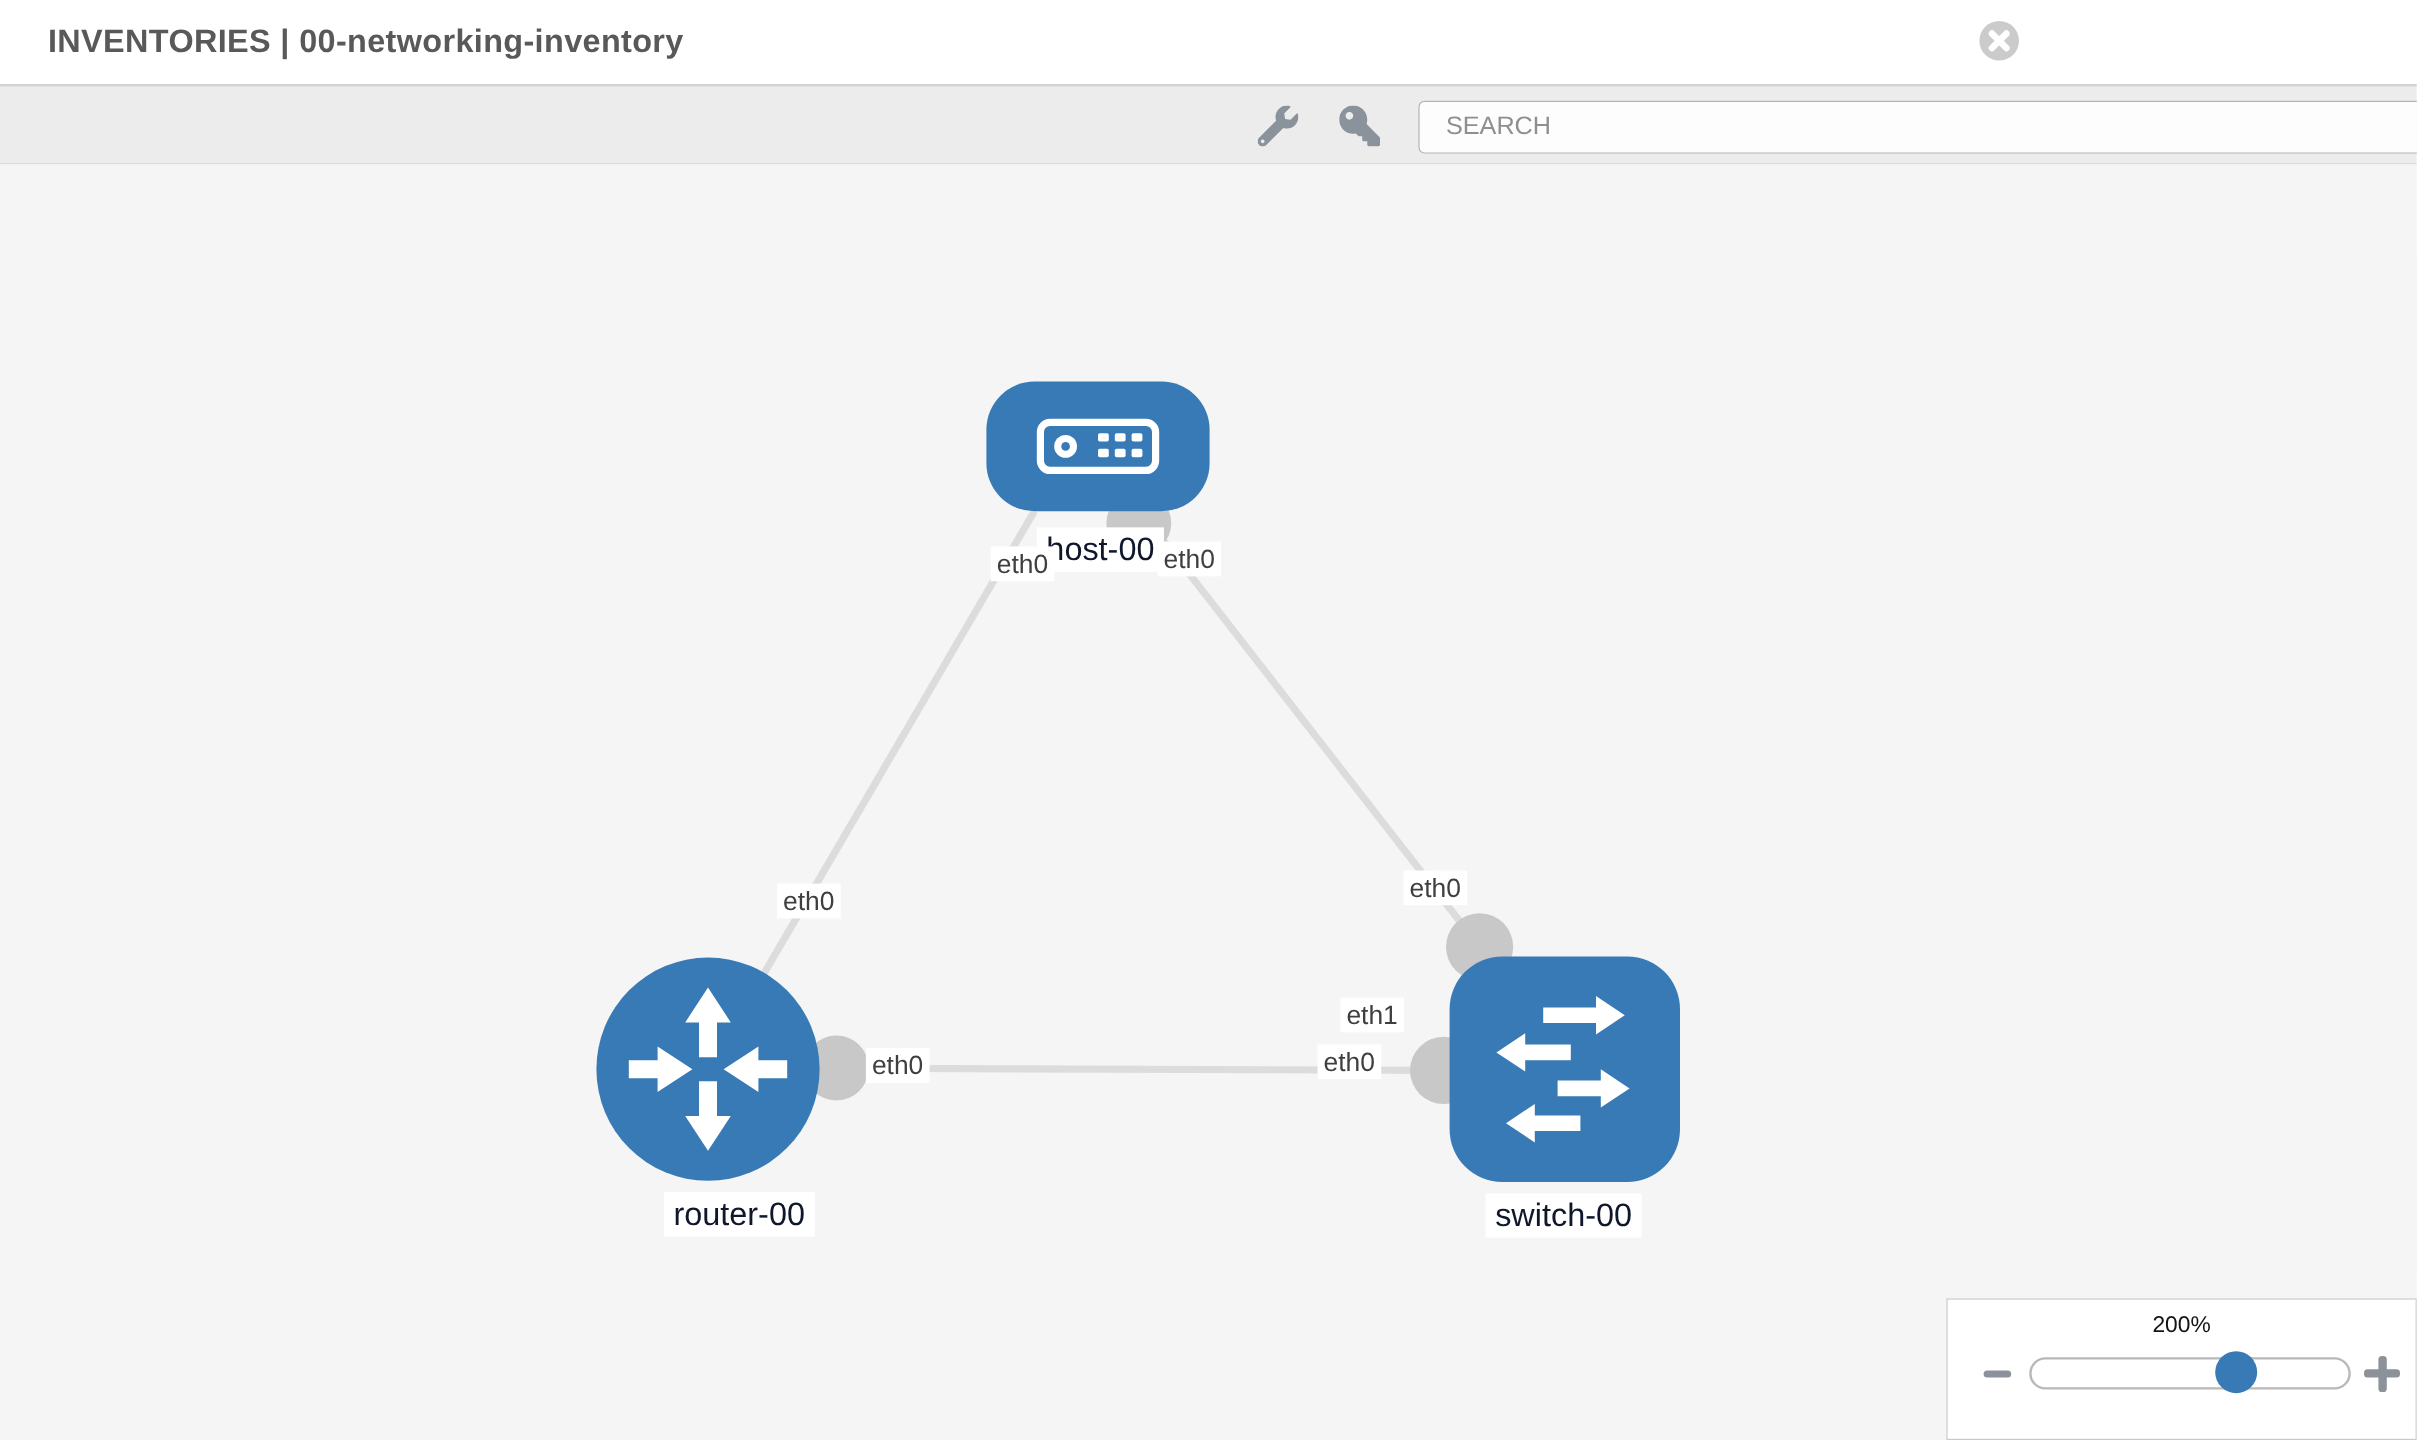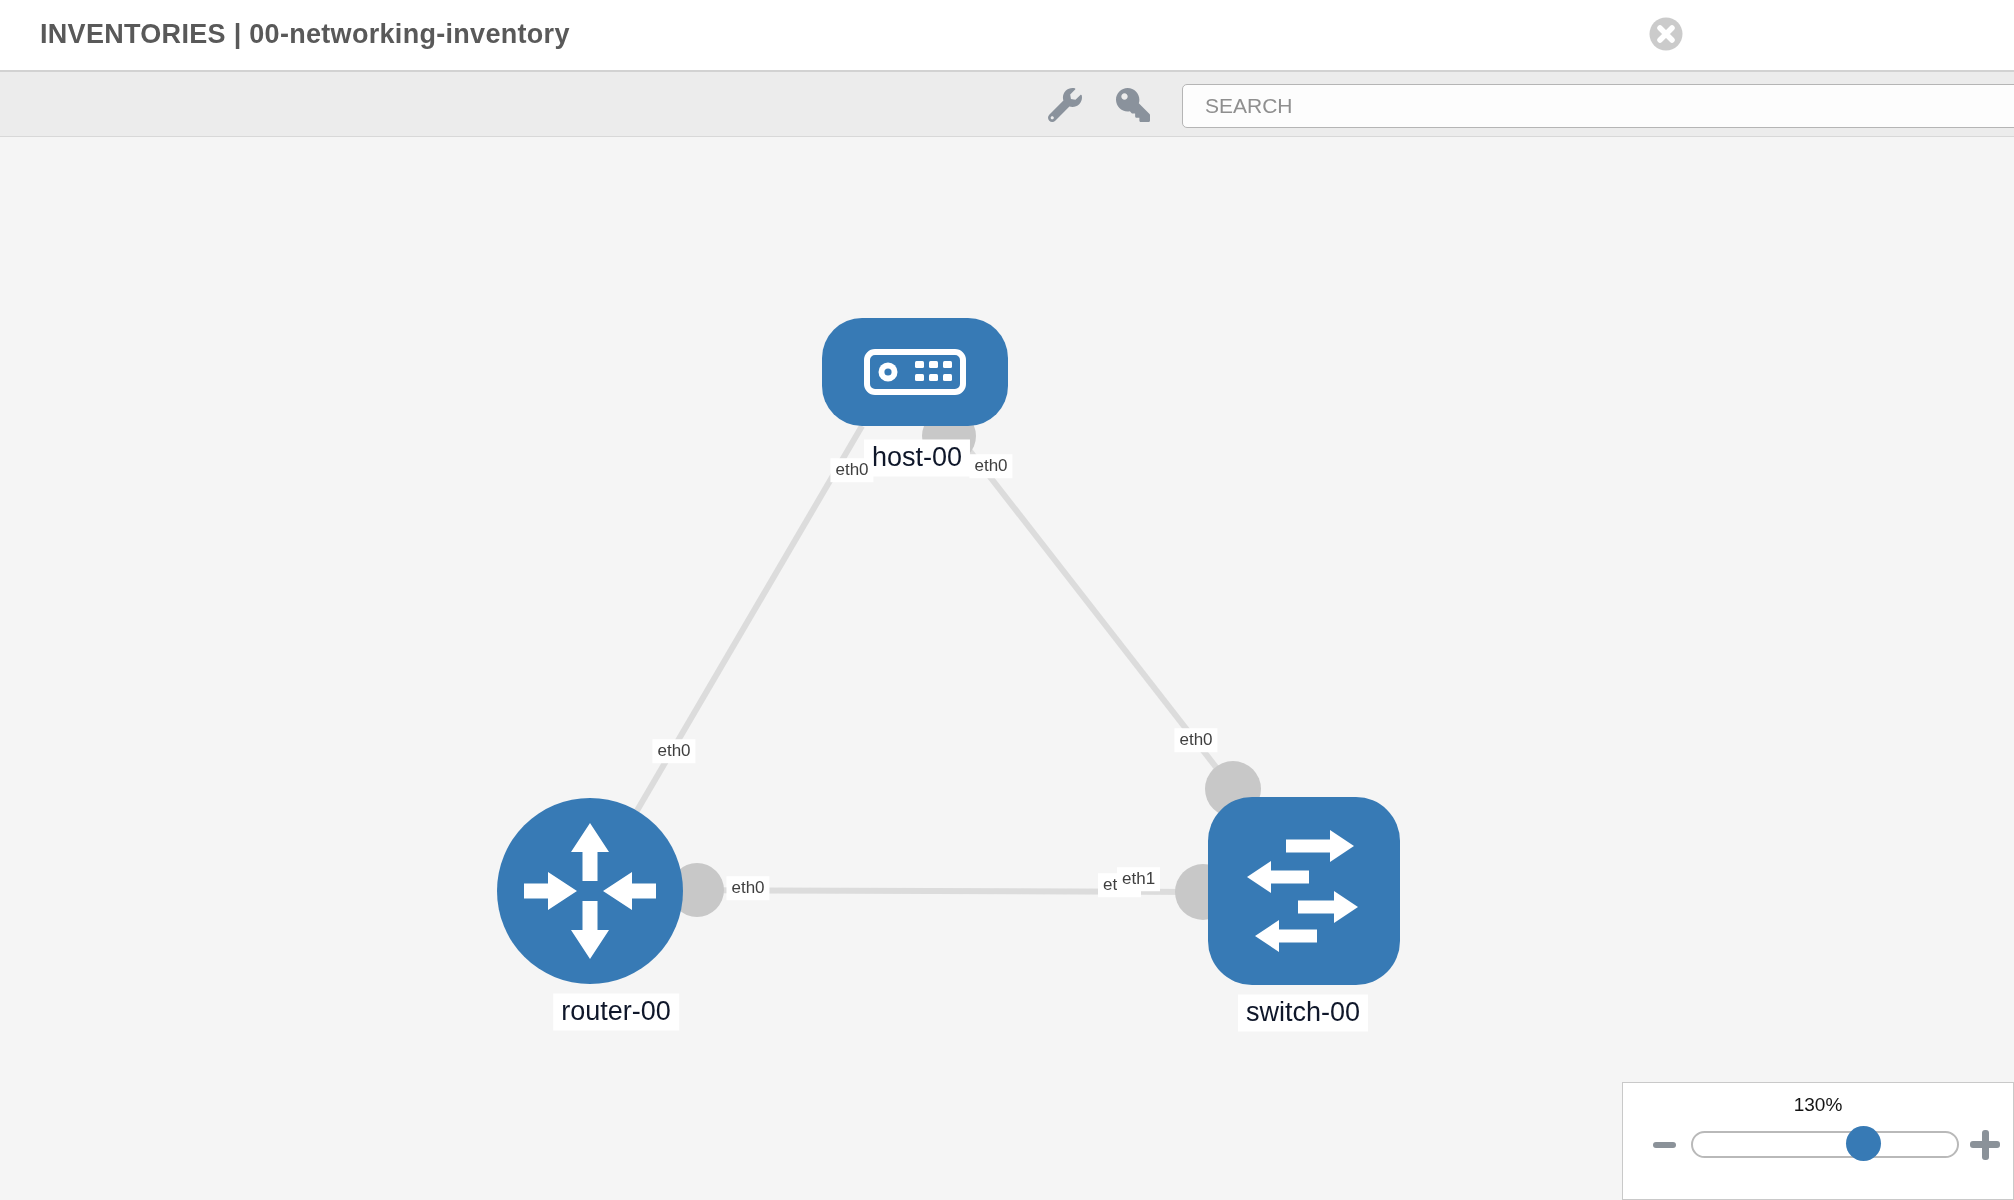--- a/index.html
+++ b/index.html
@@ -34,21 +34,21 @@
   
   .canvas { position:absolute; top:137px; left:0; width:2014px; height:1063px; background:#f5f5f5; }
   .topo-svg { position:absolute; top:0; left:0; }
   .link-line { stroke:#dcdcdc; stroke-width:6; }
   .iface-dot { fill:#c8c8c8; }
 
   
   .node-label { position:absolute; transform:translate(-50%,-50%); background:#ffffff;
     color:#0f172a; font-size:27px; padding:3px 8px; white-space:nowrap; line-height:1.15; }
   .iface-label { position:absolute; transform:translate(-50%,-50%); background:#ffffff;
-    color:#3f3f3f; font-size:17px; padding:2px 5px; white-space:nowrap; line-height:1.15; }
+    color:#3f3f3f; font-size:22px; padding:2px 5px; white-space:nowrap; line-height:1.15; }
   .iface-label.anchored { transform:translate(0,-50%); }
 
   
   .zoom-panel { position:absolute; left:1622px; top:1082px; width:392px; height:118px;
     background:#ffffff; border:1px solid #c9c9c9; }
   .zoom-level { position:absolute; left:0; top:11px; width:100%; text-align:center;
     font-size:19px; color:#141414; }
   .zoom-minus { position:absolute; left:24px; top:44px; width:34px; height:34px;
     background:transparent; border:none; cursor:pointer; }
   .zoom-minus .bar { position:absolute; left:6px; top:15px; width:23px; height:6px;
@@ -151,24 +151,24 @@
   <div class="node-label" style="left:917px; top:458px;">host-00</div>
   <div class="node-label" style="left:592px; top:1012px;margin-left:24px;">router-00</div>
   <div class="node-label" style="left:1303px; top:1013px;">switch-00</div>
 
   <div class="iface-label" style="left:852px; top:470px;">eth0</div>
   <div class="iface-label" style="left:991px; top:466px;">eth0</div>
   <div class="iface-label" style="left:674px; top:751px;">eth0</div>
   <div class="iface-label" style="left:748px; top:888px;">eth0</div>
   <div class="iface-label" style="left:1196px; top:740px;">eth0</div>
   <div class="iface-label anchored" style="left:1098px; top:885px;">eth0</div>
-  <div class="iface-label anchored" style="left:1117px; top:879px;">eth1</div>
+  <div class="iface-label anchored" style="left:1117px; top:846px;">eth1</div>
 
   <div class="zoom-panel">
-    <div class="zoom-level">130%</div>
+    <div class="zoom-level">200%</div>
     <button class="zoom-minus">
       <span class="bar"></span>
     </button>
     <div class="zoom-track"></div>
     <div class="zoom-handle"></div>
     <button class="zoom-plus">
       <span class="v"></span>
       <span class="h"></span>
     </button>
   </div>

